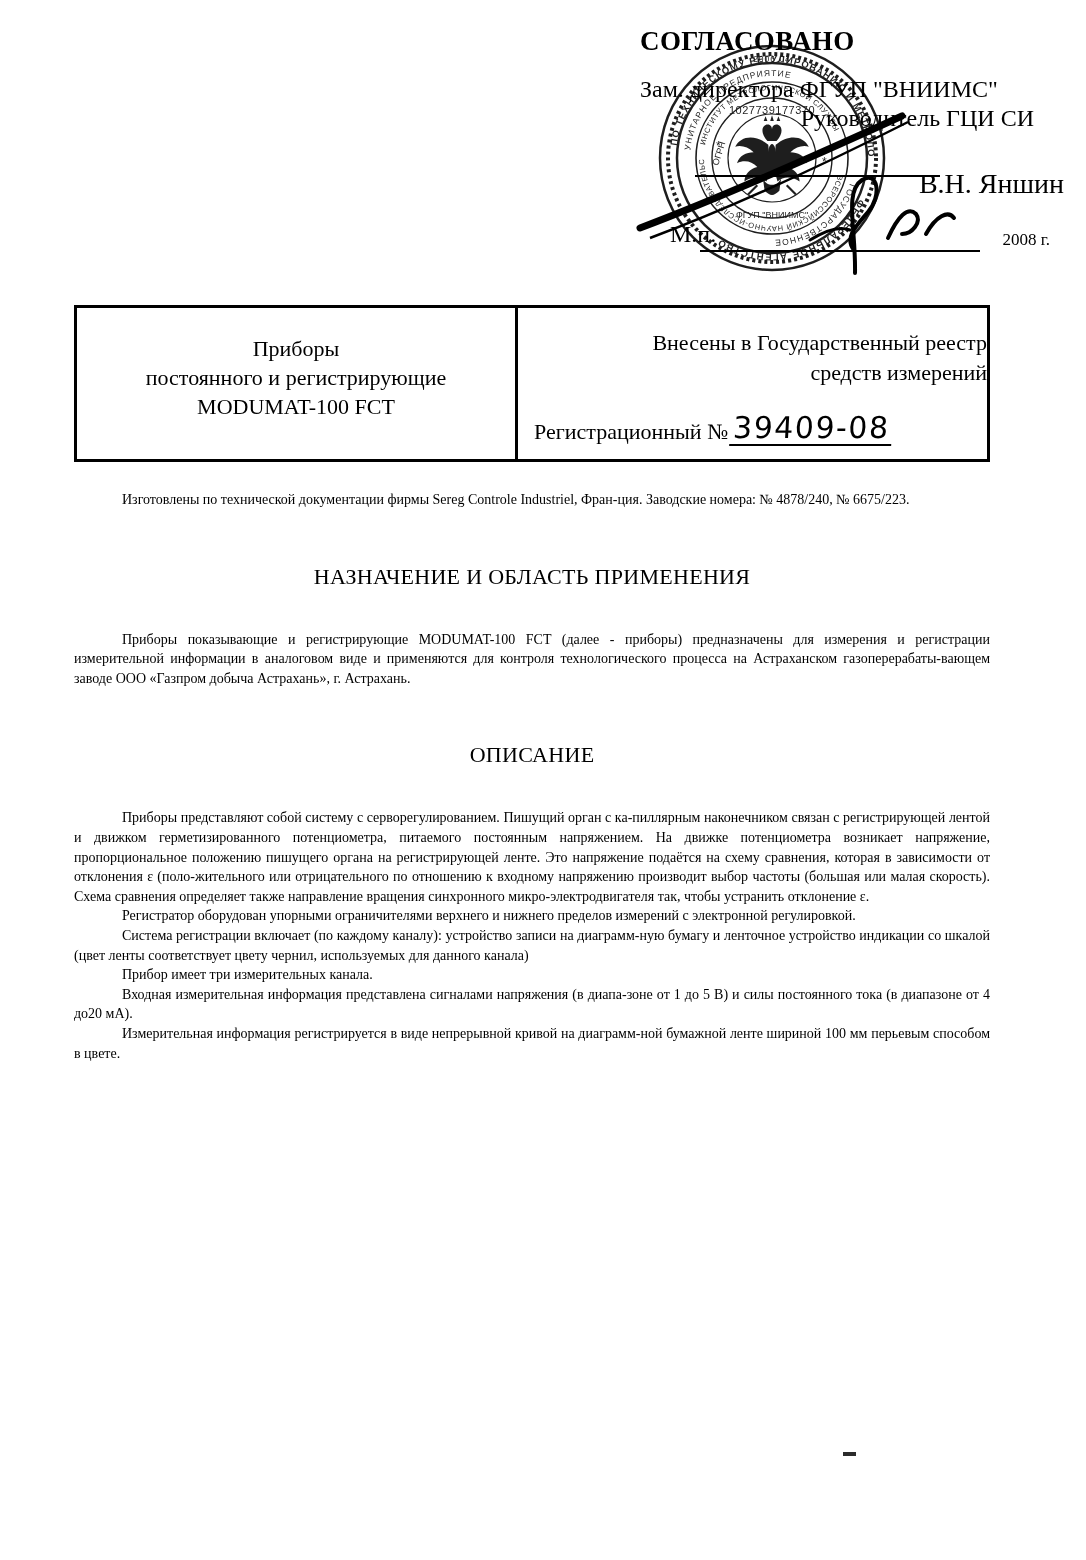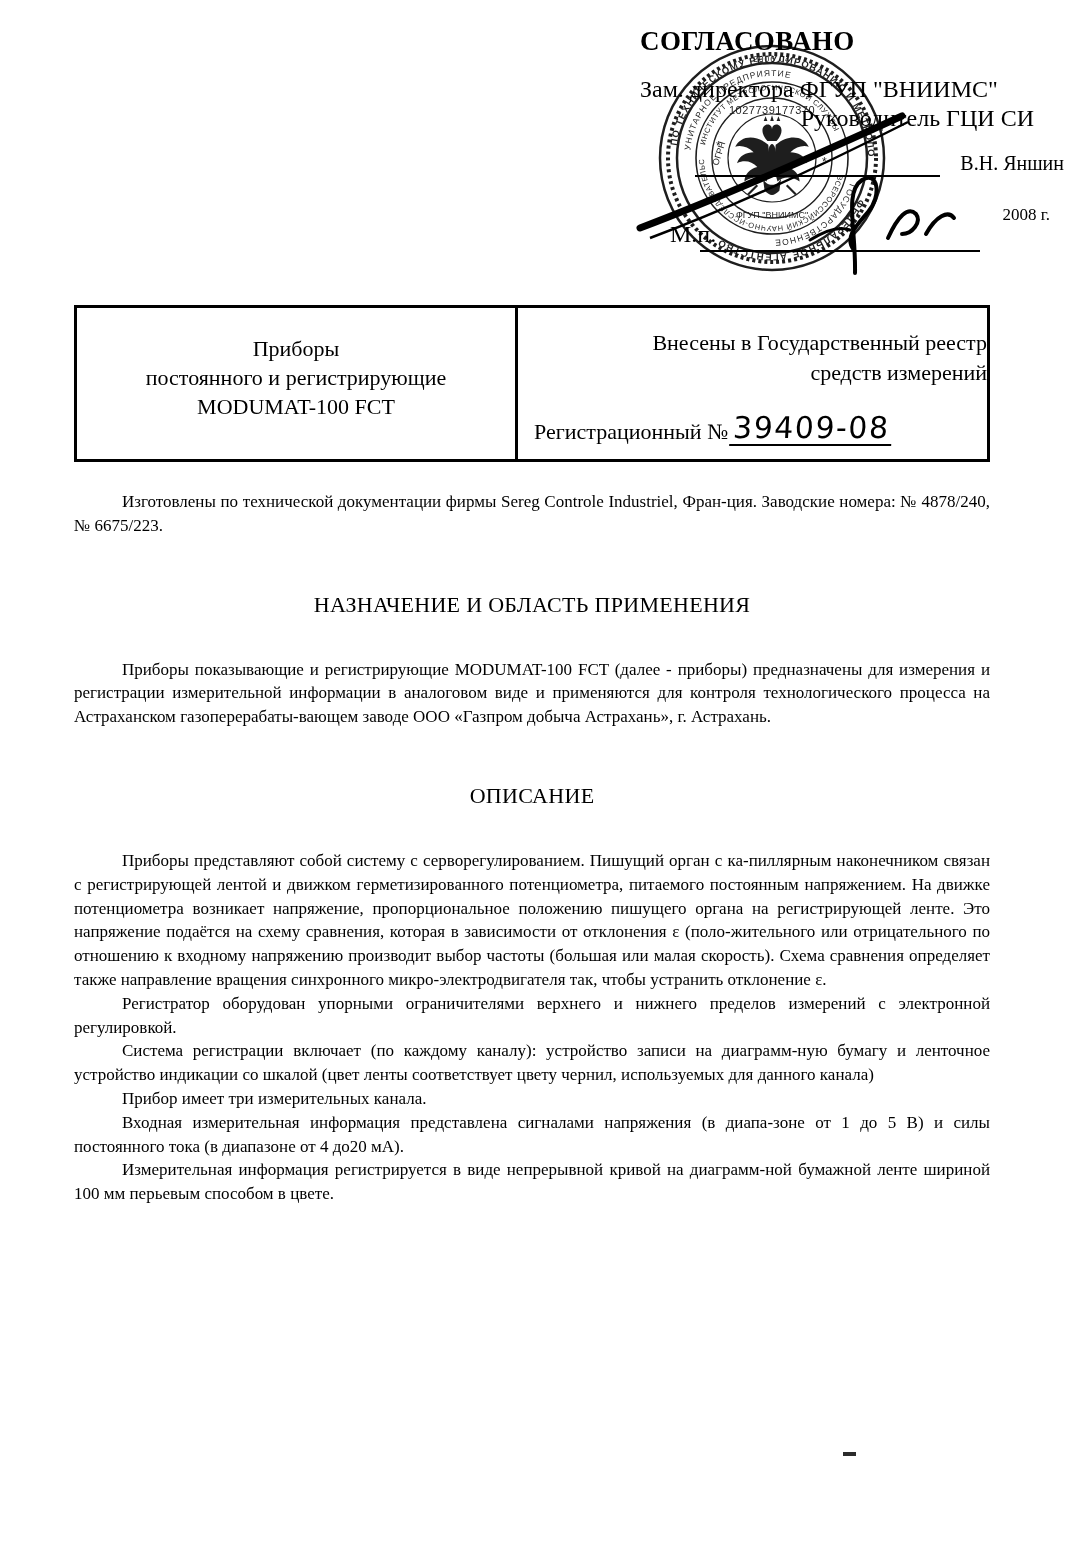--- a/index.html
+++ b/index.html
@@ -43,24 +43,24 @@
   #approval-position-1 {
     text-align: left;
     margin-top: 20px;
     padding-left: 0px;
   }
   #approval-position-2 {
     text-align: right;
     padding-right: 36px;
   }
   #approval-name-row {
-    margin-top: 18px;
+    margin-top: 34px;
     text-align: right;
     padding-right: 6px;
-    font-size: 20px;
+    font-size: 28px;
     position: relative;
     z-index: 3;
   }
   #approval-date-row {
     margin-top: 30px;
     text-align: right;
     padding-right: 20px;
     font-size: 17px;
     position: relative;
     z-index: 3;
@@ -146,21 +146,21 @@
     transform: skewX(-3deg);
   }
 
   
   #document-body {
     left: 74px;
     top: 490px;
     width: 916px;
   }
   .para {
-    font-size: 17px;
+    font-size: 14px;
     line-height: 1.40;
     text-align: justify;
     text-align-last: left;
     text-indent: 48px;
     margin: 0;
     hyphens: manual;
   }
   .section-heading {
     font-size: 22px;
     font-weight: normal;

